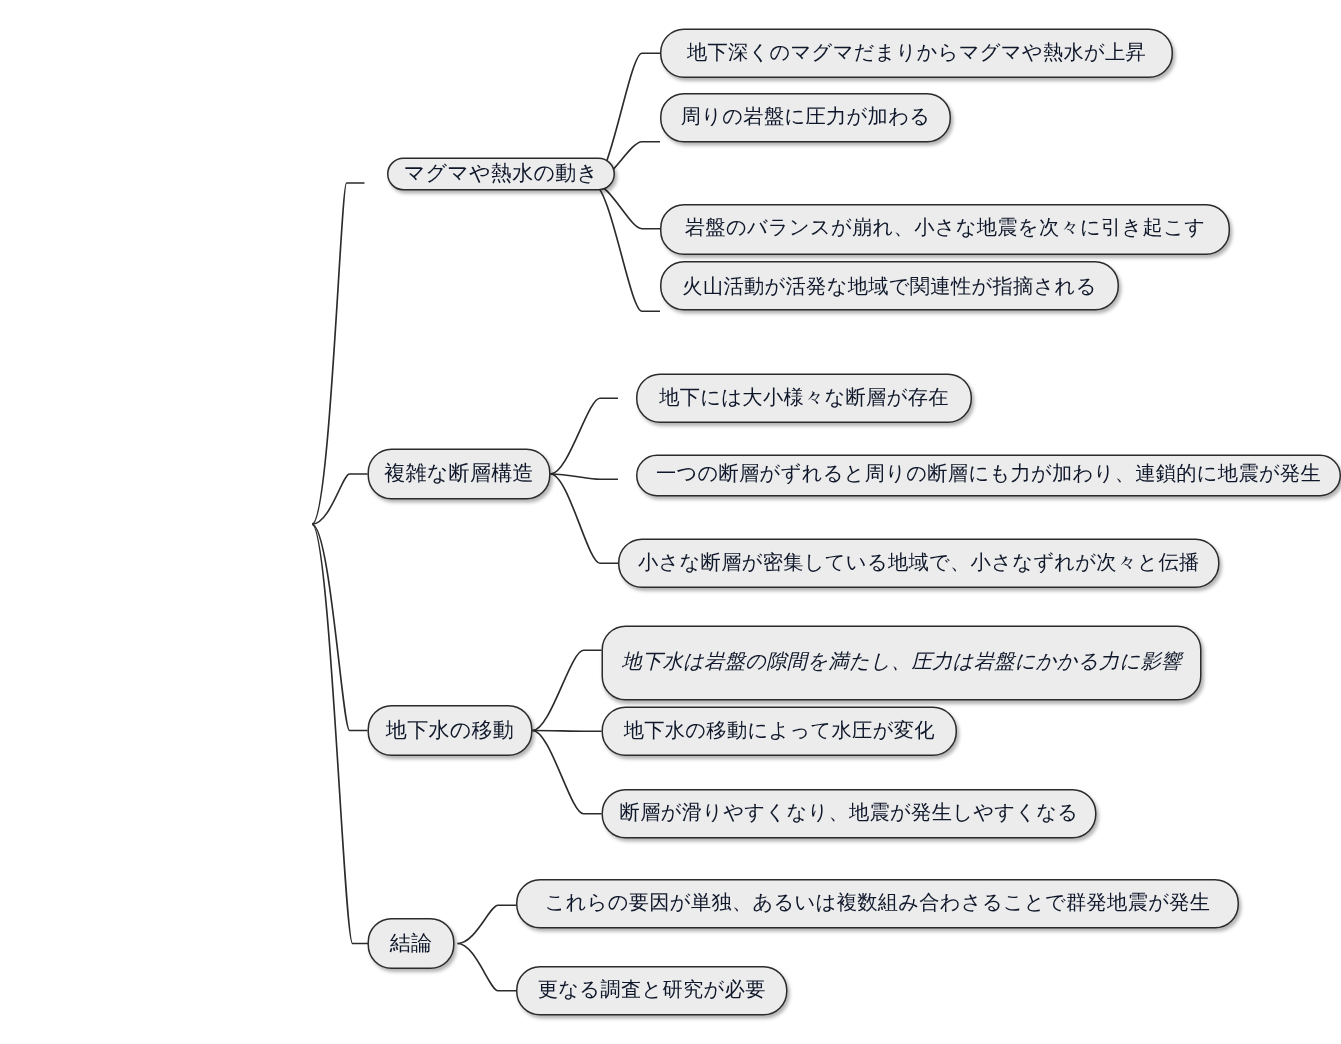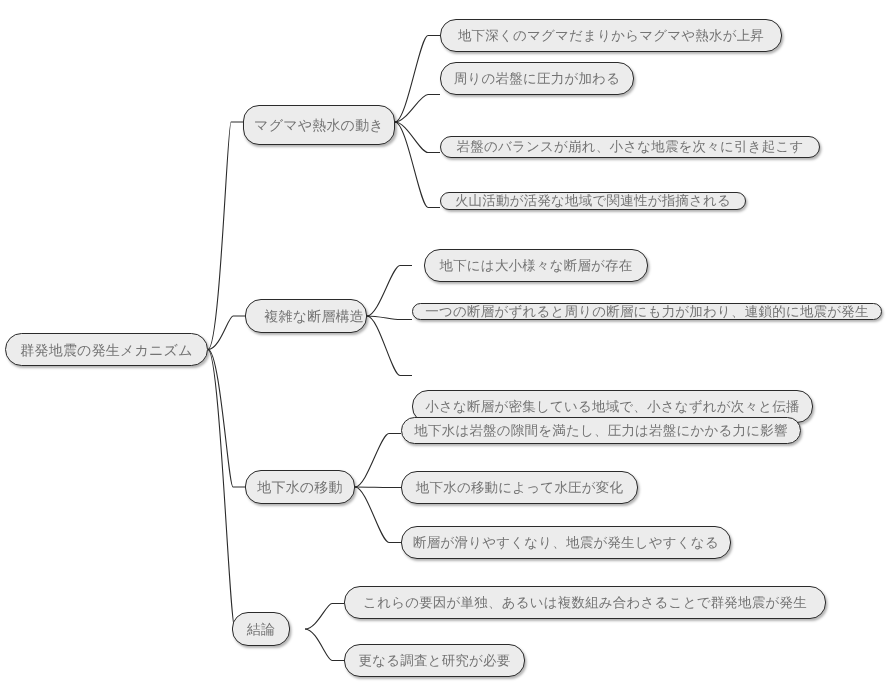--- a/index.html
+++ b/index.html
@@ -30,21 +30,21 @@
   }
   .node {
     position: absolute;
     box-sizing: border-box;
     background: #ececec;
     border: 1.3px solid #2b2b2b;
     border-radius: 16px;
     display: flex;
     align-items: center;
     justify-content: center;
-    color: #737373;
+    color: #0f172a;
     font-size: 14px;
     line-height: 1;
     white-space: nowrap;
     box-shadow: 1.5px 2px 2.5px rgba(0,0,0,0.30);
     letter-spacing: 0.2px;
   }
   .node-label {
     display: block;
     padding: 0 2px;
   }
@@ -69,63 +69,60 @@
       <path class="edge" d="M 367 316 C 379 316, 391.75 319.5, 400 319.5 L 412 319.5"></path>
       <path class="edge" d="M 367 316 C 379 316, 391.75 375.5, 400 375.5 L 412 375.5"></path>
       <path class="edge" d="M 208 349.5 C 220 349.5, 228.35 487, 233 487 L 245 487"></path>
       <path class="edge" d="M 355 487 C 367 487, 380.3 433.5, 389 433.5 L 401 433.5"></path>
       <path class="edge" d="M 355 487 C 367 487, 380.3 487.5, 389 487.5 L 401 487.5"></path>
       <path class="edge" d="M 355 487 C 367 487, 380.3 542.5, 389 542.5 L 401 542.5"></path>
       <path class="edge" d="M 208 349.5 C 220 349.5, 229.45 629, 235 629 L 247 629"></path>
       <path class="edge" d="M 305 629 C 317 629, 326.45 603.5, 332 603.5 L 344 603.5"></path>
       <path class="edge" d="M 305 629 C 317 629, 326.45 660.5, 332 660.5 L 344 660.5"></path>
     </svg>
-<div class="node root" style="left: 5px; top: 333px; width: 203px; height: 33px;">
-      <span class="node-label">群発地震の発生メカニズム</span>
-    </div>
-    <div class="node level1" style="left: 243px; top: 105px; width: 152px; height: 40px;">
+    <div class="node level1" style="left: 258px; top: 105px; width: 152px; height: 22px;">
       <span class="node-label">マグマや熱水の動き</span>
     </div>
     <div class="node level2" style="left: 440px; top: 19px; width: 342px; height: 33px;">
       <span class="node-label">地下深くのマグマだまりからマグマや熱水が上昇</span>
     </div>
     <div class="node level2" style="left: 440px; top: 62px; width: 194px; height: 33px;">
       <span class="node-label">周りの岩盤に圧力が加わる</span>
     </div>
-    <div class="node level2" style="left: 440px; top: 136px; width: 380px; height: 22px;">
+    <div class="node level2" style="left: 440px; top: 136px; width: 380px; height: 34px;">
       <span class="node-label">岩盤のバランスが崩れ、小さな地震を次々に引き起こす</span>
     </div>
-    <div class="node level2" style="left: 440px; top: 192px; width: 306px; height: 18px; font-family: Liberation Serif, serif;">
+    <div class="node level2" style="left: 440px; top: 174px; width: 306px; height: 33px; font-family: Liberation Serif, serif;">
       <span class="node-label">火山活動が活発な地域で関連性が指摘される</span>
     </div>
-    <div class="node level1" style="left: 245px; top: 299px; width: 122px; height: 34px; justify-content: flex-end;">
+    <div class="node level1" style="left: 245px; top: 299px; width: 122px; height: 34px;">
       <span class="node-label">複雑な断層構造</span>
     </div>
     <div class="node level2" style="left: 424px; top: 249px; width: 224px; height: 33px;">
       <span class="node-label">地下には大小様々な断層が存在</span>
     </div>
-    <div class="node level2" style="left: 412px; top: 303px; width: 470px; height: 17px;">
+    <div class="node level2" style="left: 424px; top: 303px; width: 470px; height: 28px;">
       <span class="node-label">一つの断層がずれると周りの断層にも力が加わり、連鎖的に地震が発生</span>
     </div>
-    <div class="node level2" style="left: 412px; top: 359px; width: 401px; height: 33px; margin-top: 31px;">
+    <div class="node level2" style="left: 412px; top: 359px; width: 401px; height: 33px;">
       <span class="node-label">小さな断層が密集している地域で、小さなずれが次々と伝播</span>
     </div>
     <div class="node level1" style="left: 245px; top: 470px; width: 110px; height: 34px;">
       <span class="node-label">地下水の移動</span>
     </div>
-    <div class="node level2" style="left: 401px; top: 417px; width: 400px; height: 27px;">
+    <div class="node level2" style="left: 401px; top: 417px; width: 400px; height: 50px; font-style: italic;">
       <span class="node-label">地下水は岩盤の隙間を満たし、圧力は岩盤にかかる力に影響</span>
     </div>
     <div class="node level2" style="left: 401px; top: 526px; width: 330px; height: 33px;">
       <span class="node-label">断層が滑りやすくなり、地震が発生しやすくなる</span>
     </div>
     <div class="node level2" style="left: 401px; top: 471px; width: 237px; height: 33px;">
       <span class="node-label">地下水の移動によって水圧が変化</span>
     </div>
-    <div class="node level1" style="left: 232px; top: 612px; width: 58px; height: 34px;">
+    <div class="node level1" style="left: 245px; top: 612px; width: 58px; height: 34px;">
       <span class="node-label">結論</span>
     </div>
     <div class="node level2" style="left: 344px; top: 586px; width: 482px; height: 33px;">
       <span class="node-label">これらの要因が単独、あるいは複数組み合わさることで群発地震が発生</span>
     </div>
     <div class="node level2" style="left: 344px; top: 644px; width: 181px; height: 33px;">
       <span class="node-label">更なる調査と研究が必要</span>
     </div>
   </div>
 

